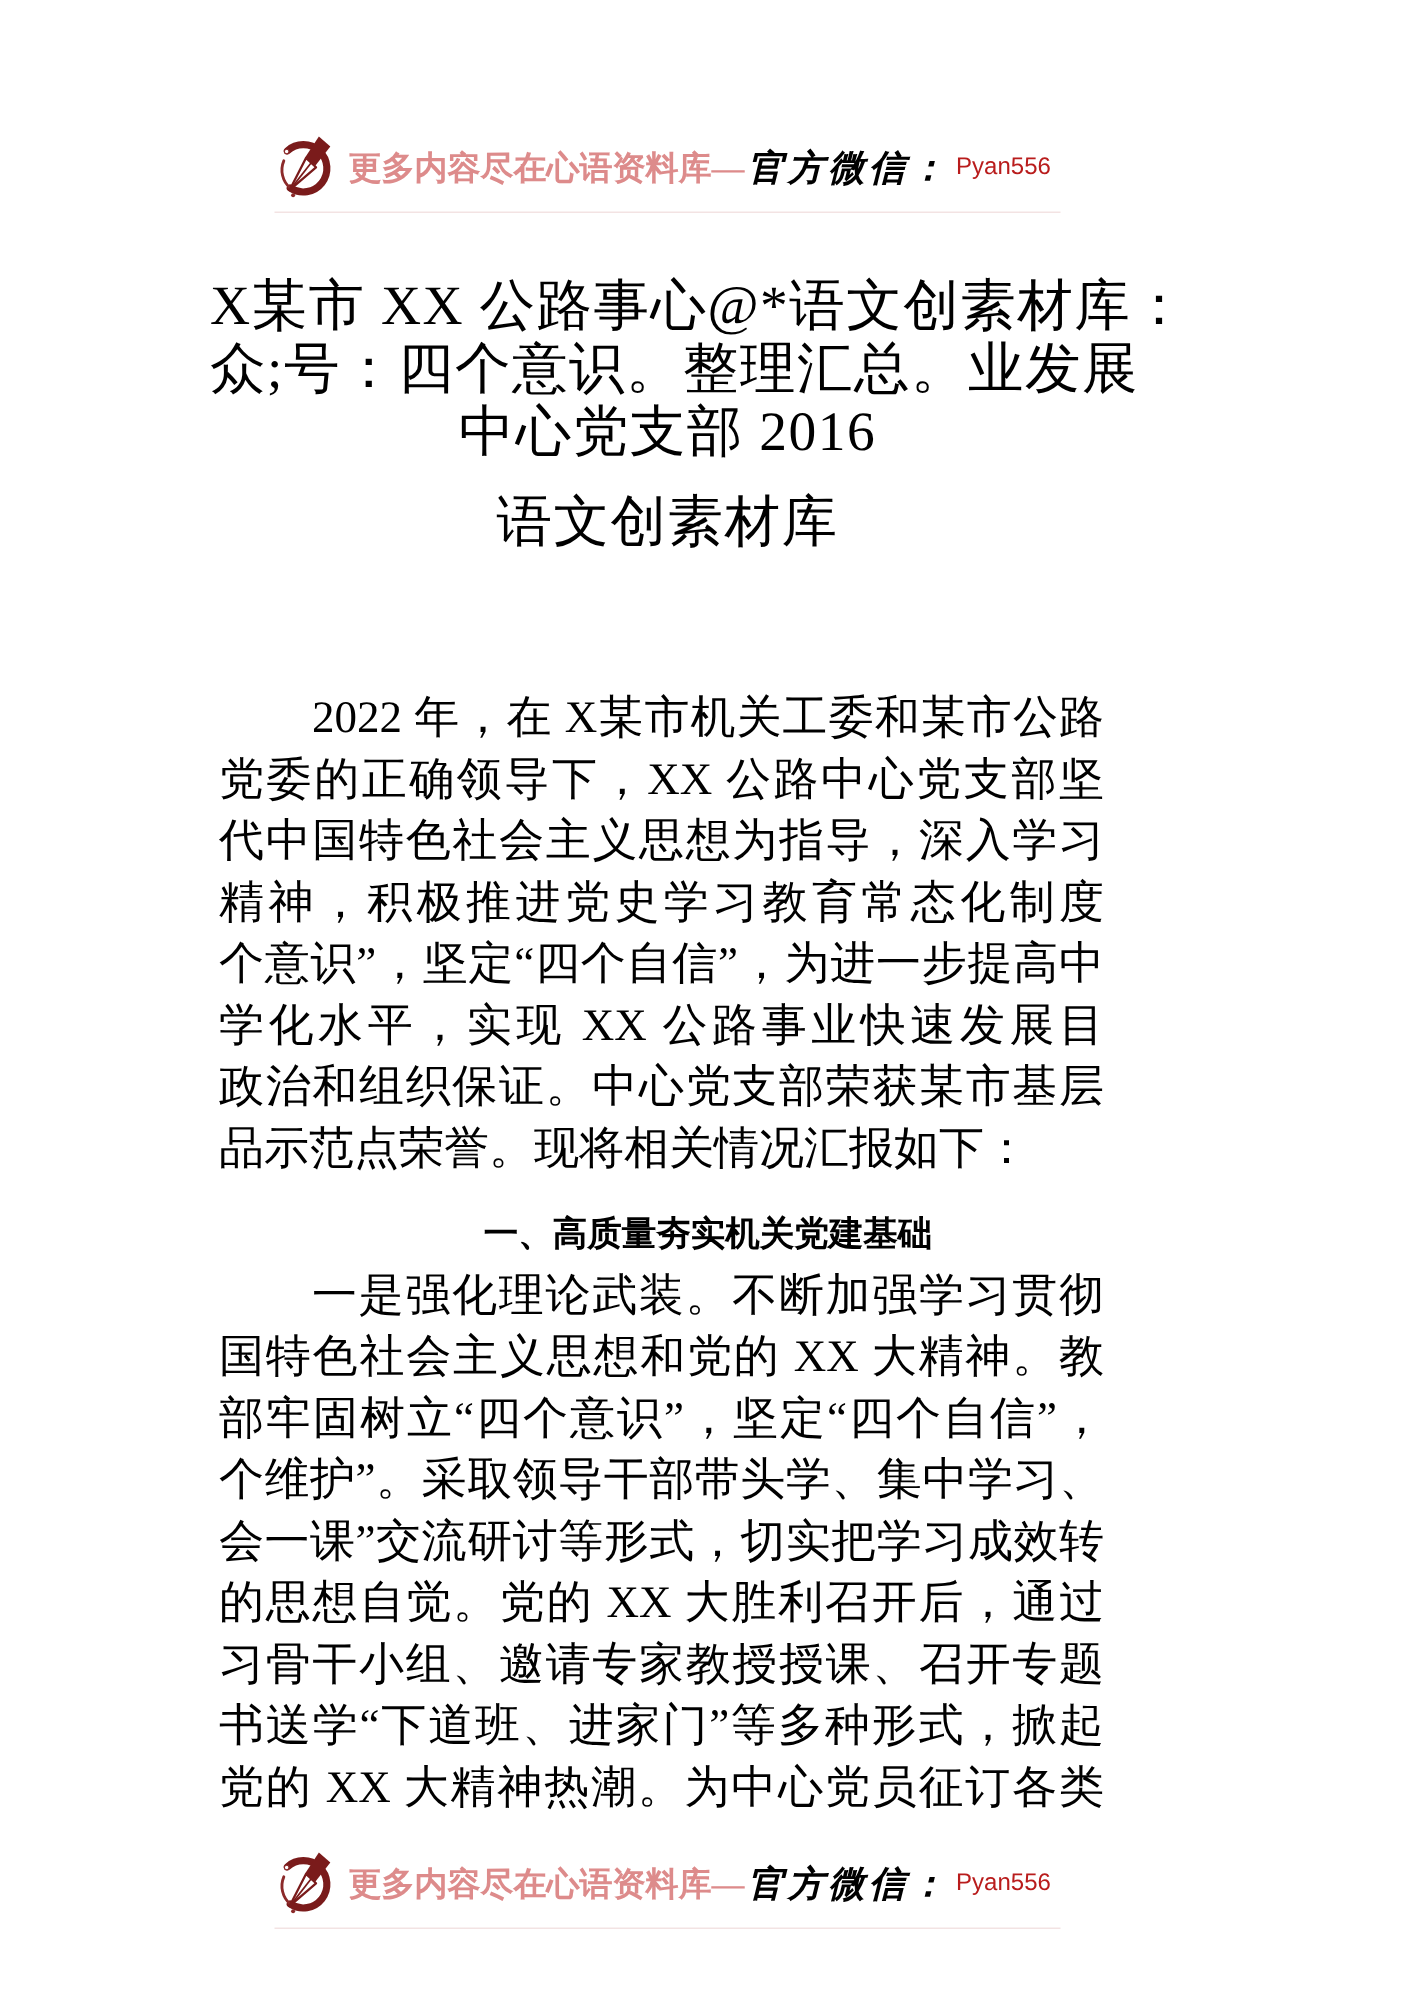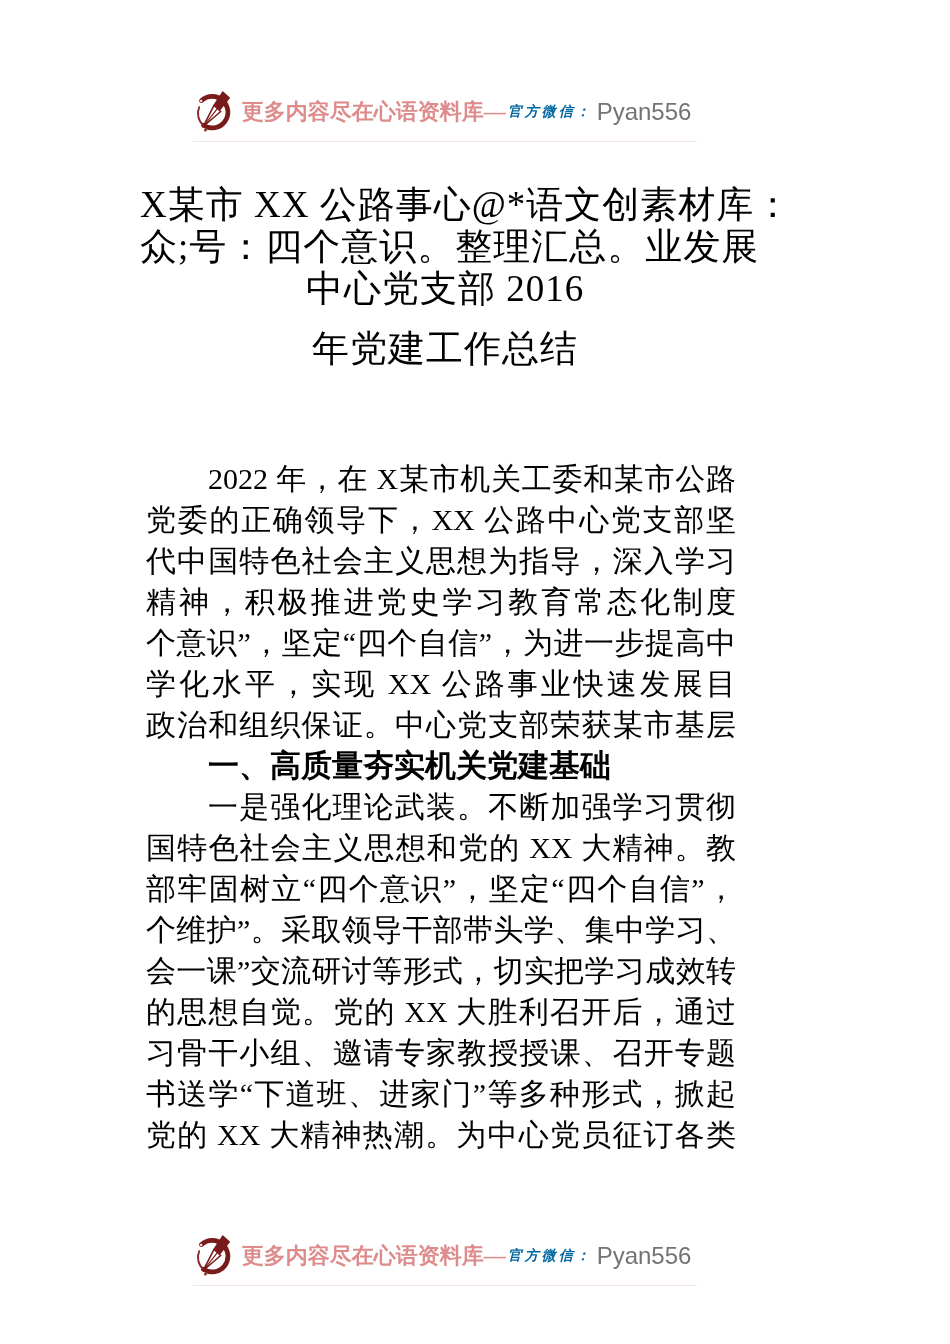--- a/index.html
+++ b/index.html
@@ -23,25 +23,25 @@
     transform:translateX(8px);
   }
   .banner-header{top:88px;}
   .banner-footer{top:1232px;}
   .logo{width:42px;height:48px;margin-right:7px;flex:0 0 auto;}
   .b-main{
     font-size:22px;font-weight:bold;color:#dd8b8b;
     letter-spacing:0px;white-space:nowrap;
   }
   .b-label{
-    font-size:14px;color:#0369a1;font-style:italic;font-weight:bold;
+    font-size:24px;color:#000000;font-style:italic;font-weight:bold;
     letter-spacing:3px;margin-left:2px;white-space:nowrap;
   }
   .b-value{
-    font-size:24px;color:#737373;
+    font-size:16px;color:#b91c1c;
     font-family:"Liberation Sans","DejaVu Sans",sans-serif;
     margin-left:4px;white-space:nowrap;
   }
   
   .title-block{
     position:absolute;top:184px;left:140px;right:124px;
     text-align:center;
   }
   .title-line{
     font-size:37px;line-height:42px;
@@ -59,23 +59,24 @@
   .bl{
     font-size:30px;line-height:41px;height:41px;
     text-align:justify;text-align-last:justify;
     overflow:hidden;
   }
   .bl.indent{padding-left:62px;}
   .bl.last{text-align-last:left;}
   .heading{
     font-family:"Liberation Sans","DejaVu Sans",sans-serif;
     font-weight:bold;
-    font-size:31px;line-height:41px;height:41px;
+    font-size:23px;line-height:41px;height:41px;
     padding-left:62px;
-    text-align:left;
+    text-align:center;
+    margin-top:16px;
   }
 </style>
 </head>
 <body>
 
 <div class="page">
 
   <div class="banner banner-header">
     <span class="banner-inner">
       <svg class="logo" viewBox="0 0 44 50">
@@ -90,31 +91,32 @@
       <span class="b-main">更多内容尽在心语资料库—</span>
       <span class="b-label">官方微信：</span>
       <span class="b-value">Pyan556</span>
     </span>
   </div>
 
   <div class="title-block">
     <div class="title-line">X某市 XX 公路事心@*语文创素材库：</div>
     <div class="title-line">众;号：四个意识。整理汇总。业发展</div>
     <div class="title-line">中心党支部 2016</div>
-    <div class="title-sub">年党建工作总结</div>
+    <div class="title-sub">语文创素材库</div>
   </div>
 
   <div class="content">
     <div class="bl indent">2022 年，在 X某市机关工委和某市公路事业发展中心</div>
     <div class="bl">党委的正确领导下，XX 公路中心党支部坚持以习近平新时</div>
     <div class="bl">代中国特色社会主义思想为指导，深入学习贯彻党的 XX 大</div>
     <div class="bl">精神，积极推进党史学习教育常态化制度化，牢固树立“四</div>
     <div class="bl">个意识”，坚定“四个自信”，为进一步提高中心党建工作科</div>
     <div class="bl">学化水平，实现 XX 公路事业快速发展目标，提供了坚强的</div>
     <div class="bl">政治和组织保证。中心党支部荣获某市基层党建三化建设精</div>
+    <div class="bl last">品示范点荣誉。现将相关情况汇报如下：</div>
 
     <div class="heading">一、高质量夯实机关党建基础</div>
 
     <div class="bl indent">一是强化理论武装。不断加强学习贯彻习近平新时代中</div>
     <div class="bl">国特色社会主义思想和党的 XX 大精神。教育和引导党员干</div>
     <div class="bl">部牢固树立“四个意识”，坚定“四个自信”，自觉做到“两</div>
     <div class="bl">个维护”。采取领导干部带头学、集中学习、个人自学、“三</div>
     <div class="bl">会一课”交流研讨等形式，切实把学习成效转化为增强党性</div>
     <div class="bl">的思想自觉。党的 XX 大胜利召开后，通过成立青年理论学</div>
     <div class="bl">习骨干小组、邀请专家教授授课、召开专题交流研讨会、送</div>

